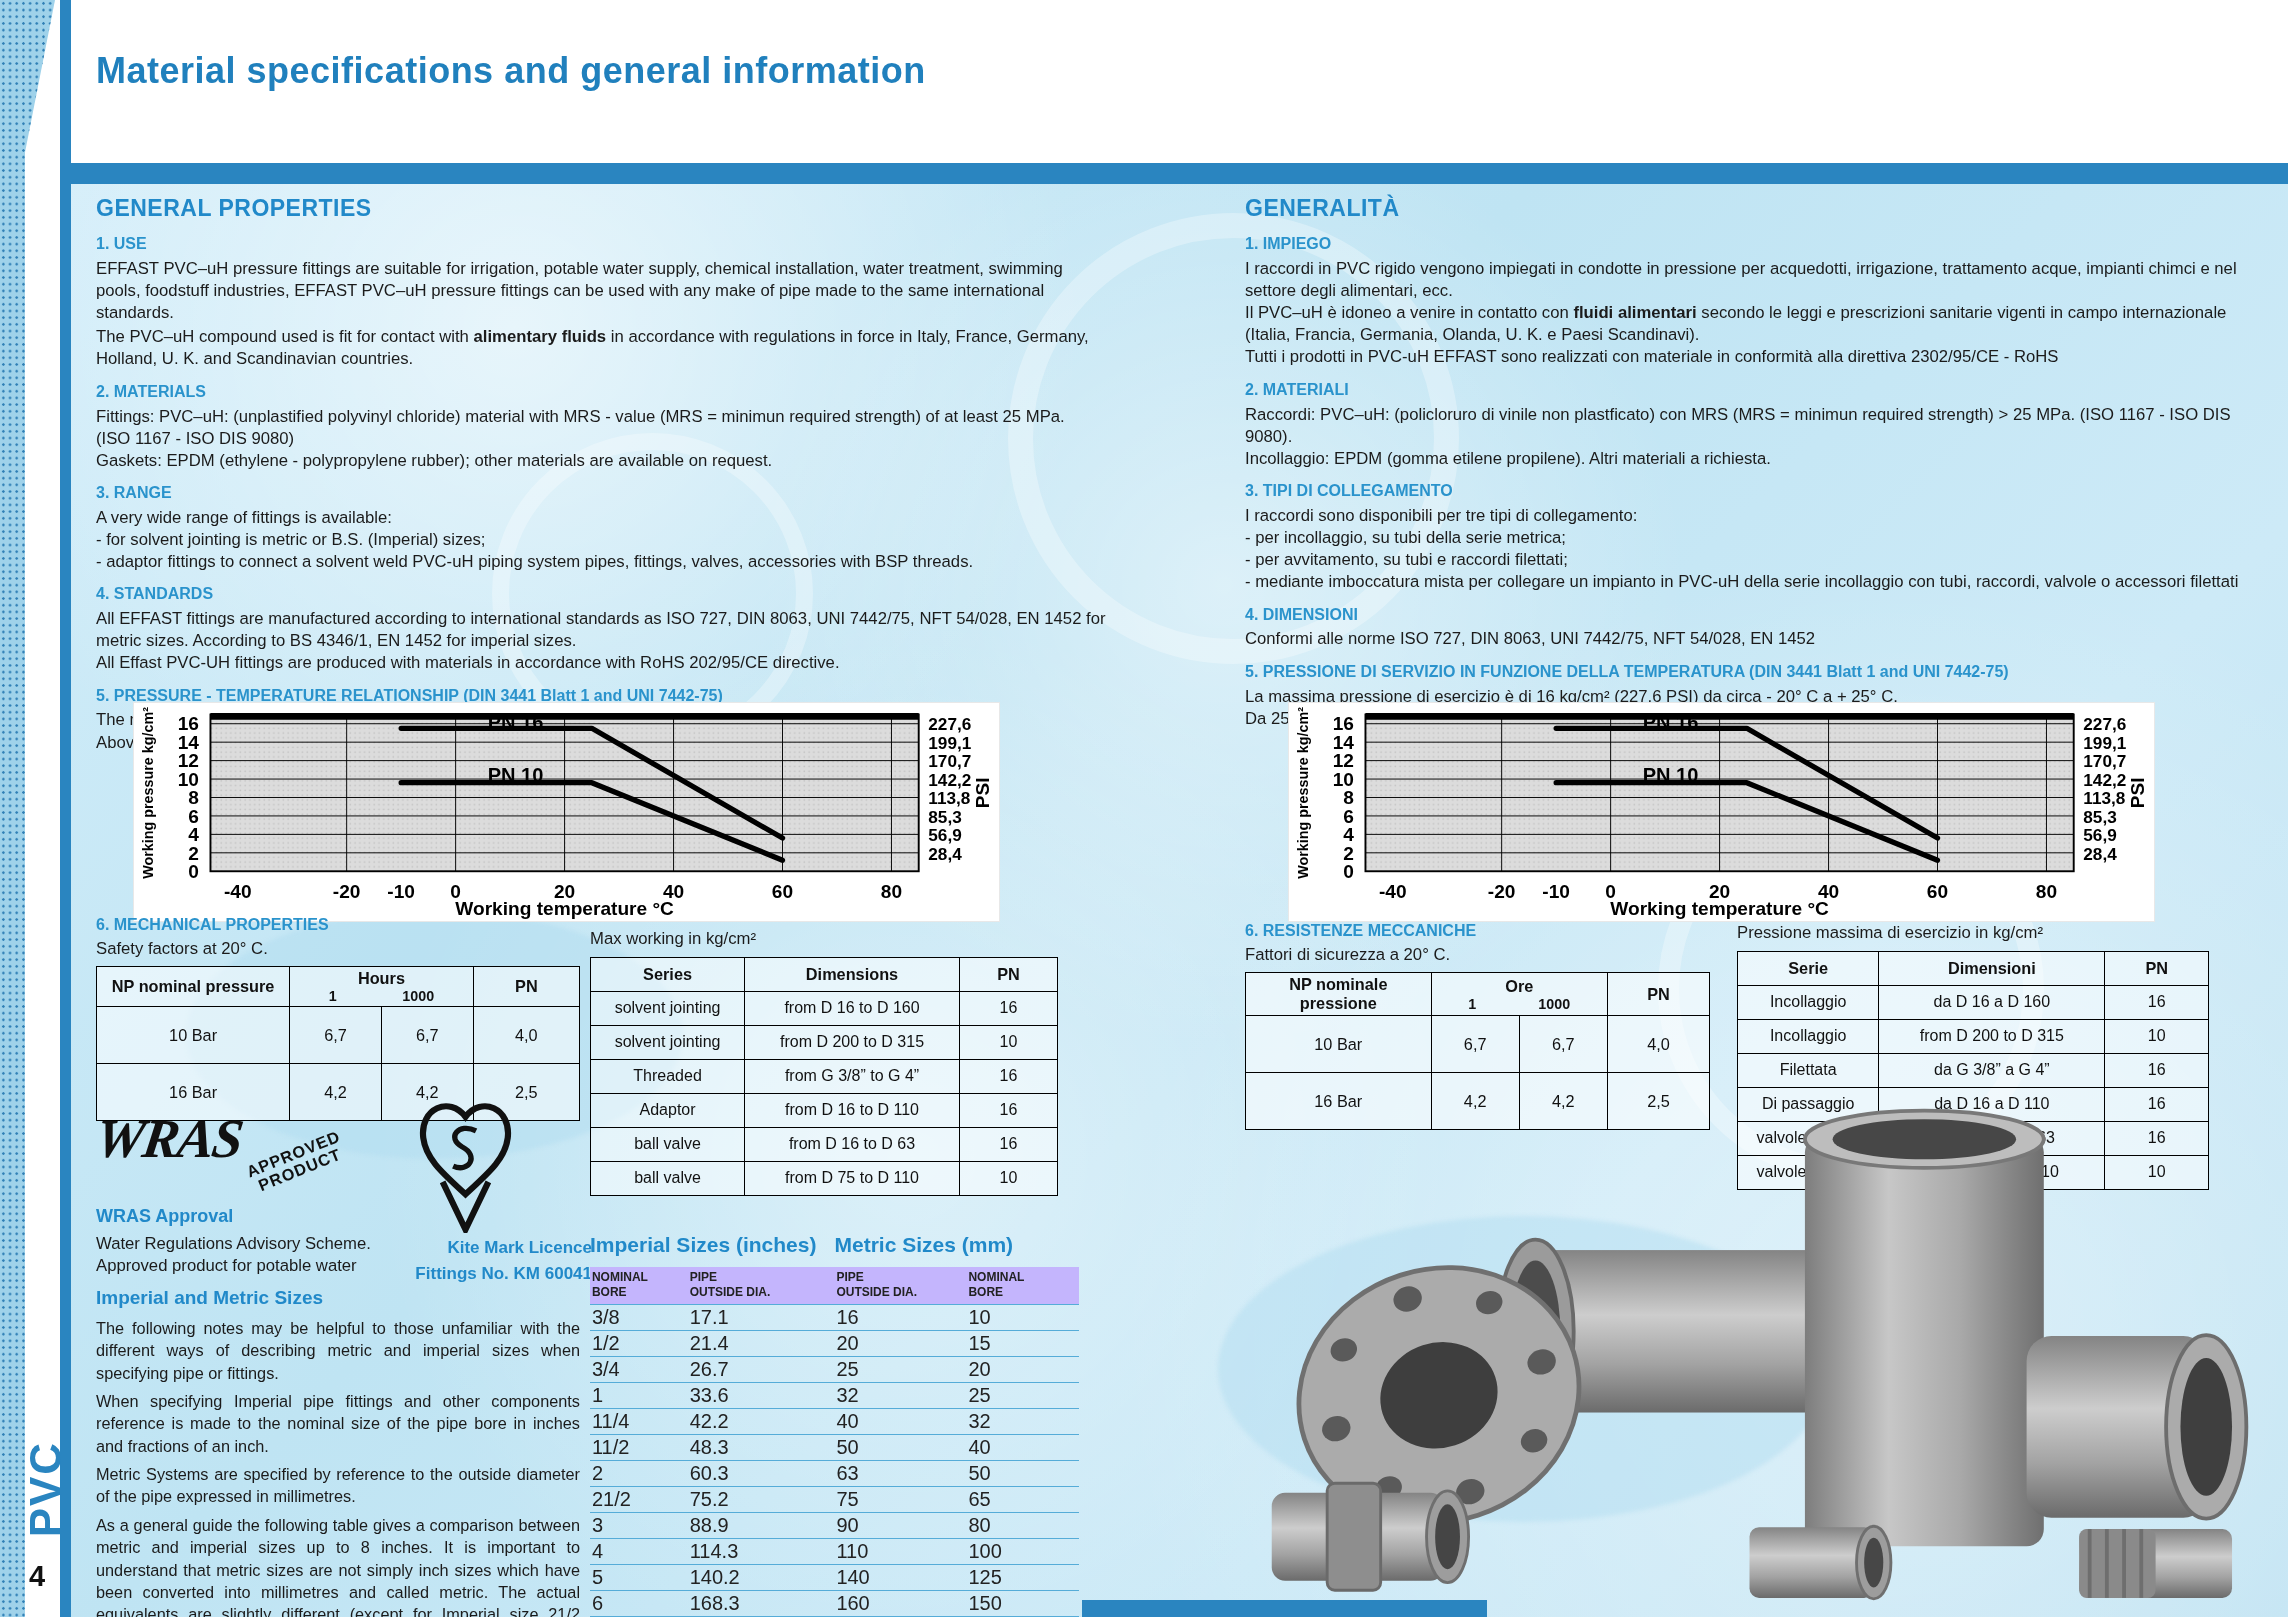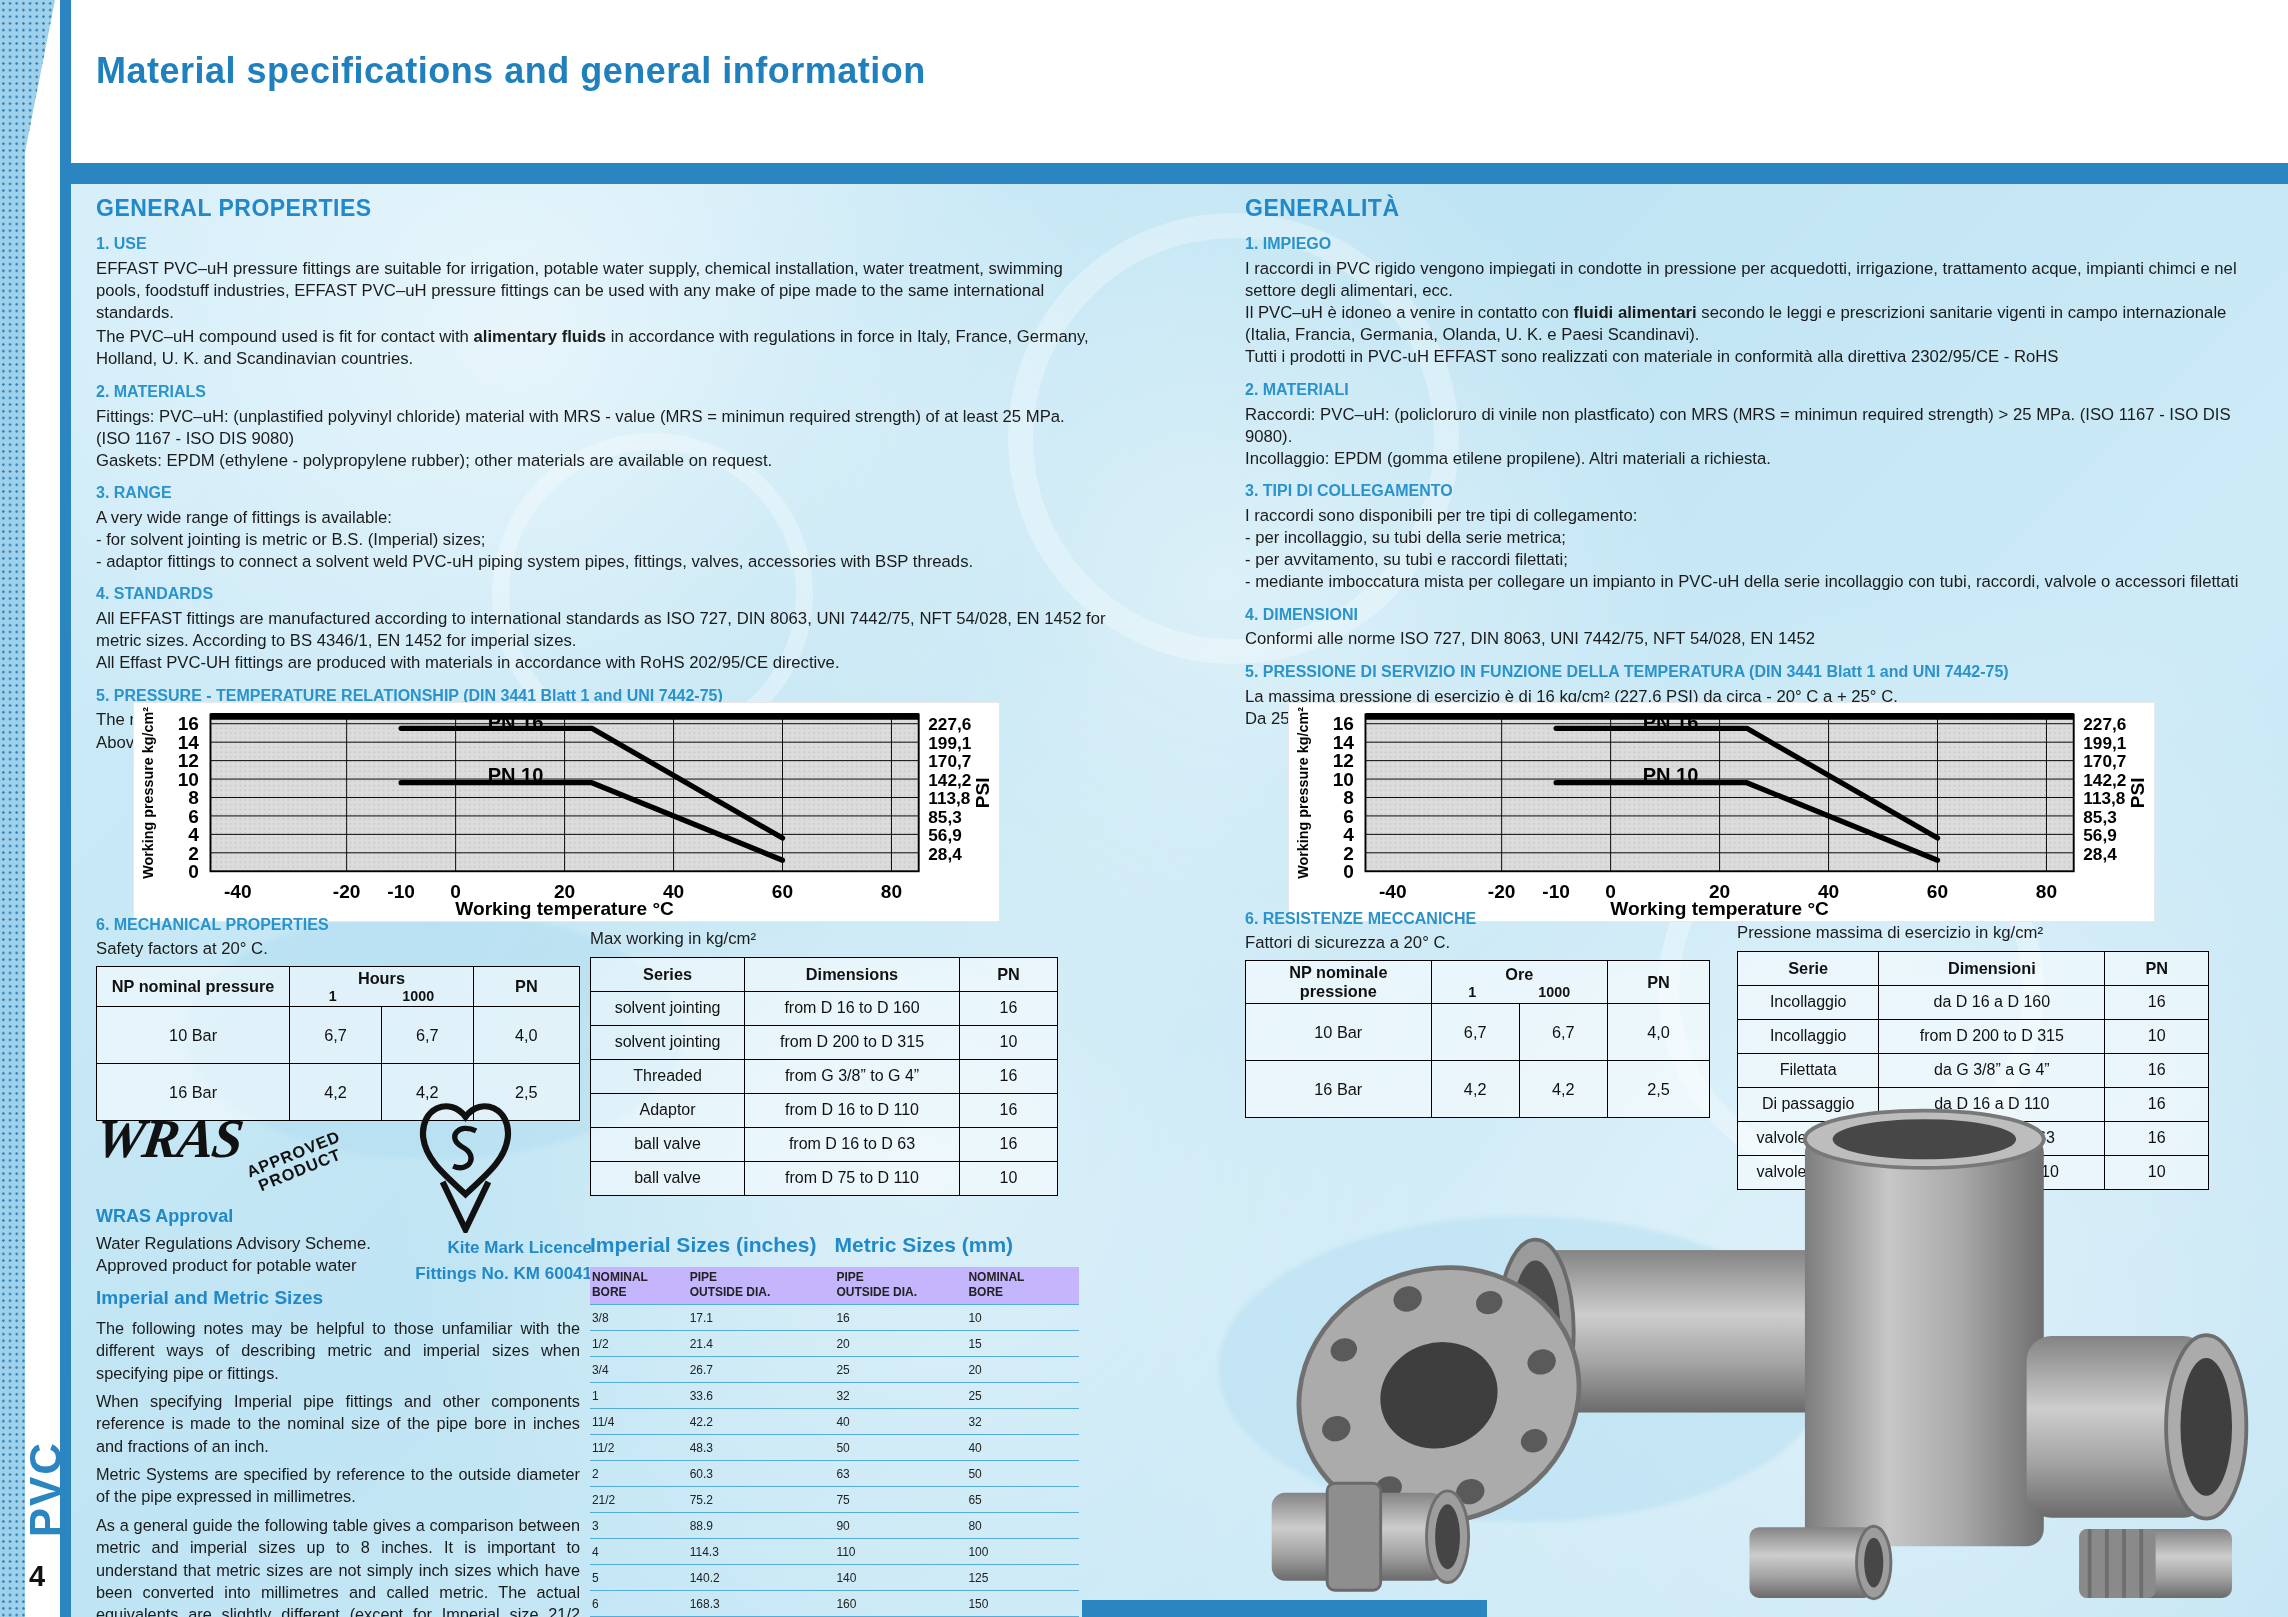--- a/index.html
+++ b/index.html
@@ -62,21 +62,21 @@
   .t-3col th,.t-3col td{border:1.1px solid #000;text-align:center;font-size:16px;color:#111;height:33px;padding:0 8px;}
   .t-3col th{font-weight:bold;font-size:16.3px;}
 
   
   .sizes-headings{display:flex;margin-bottom:9.6px;}
   .sizes-headings .h{font-size:21px;font-weight:bold;color:#2189c9;}
   .sizes-headings .h.imp{width:50%;}
   .t-sizes{width:100%;}
   .t-sizes th{background:#c4b5fd;font-size:12px;font-weight:bold;color:#222;text-align:left;
     white-space:pre-line;padding:3.8px 1.9px;line-height:1.25;border-bottom:1.9px solid #55acd8;}
-  .t-sizes td{font-size:12px;color:#222;text-align:left;border-bottom:1.7px solid #55acd8;
+  .t-sizes td{font-size:20px;color:#222;text-align:left;border-bottom:1.7px solid #55acd8;
     height:25px;padding:0 1.9px;}
 
   
   .wras-word{font-family:"Liberation Serif",serif;font-style:italic;font-weight:bold;
     font-size:55px;color:#111;letter-spacing:-1.9px;transform:skewX(-8deg);display:inline-block;}
   .wras-sub{position:absolute;left:151px;top:38px;transform:rotate(-22deg);
     font-size:16.3px;font-weight:bold;color:#111;line-height:1.05;letter-spacing:1px;text-align:center;}
   .wras-heading{font-size:18px;font-weight:bold;color:#2189c9;margin:0 0 5.7px 0;}
   .wras-line{font-size:16.7px;color:#1b1b1b;line-height:1.35;}
   .kite-text{font-size:17px;font-weight:bold;color:#2189c9;line-height:1.5;}
@@ -357,21 +357,21 @@
           <tr>
             <td>ball valve</td>
             <td>from D 75 to D 110</td>
             <td>10</td>
           </tr>
         </tbody>
     </table>
   </div>
 
   <div style="position:absolute;left:1245px;top:910px;width:465px;">
-    <div class="sec-title" style="margin-top:0;">6. RESISTENZE MECCANICHE</div>
+    <div class="sec-title" style="margin-top:12px;">6. RESISTENZE MECCANICHE</div>
     <div class="t-caption">Fattori di sicurezza a 20° C.</div>
     <table class="t-safety">
       <thead>
         <tr>
           <th class="hdr" style="width:40%;">NP nominale pressione</th>
           <th class="hdr" colspan="2" style="width:38%;">
             <div>Ore</div>
             <div class="hours-nums">
                 <span>1</span>
                 <span>1000</span>

